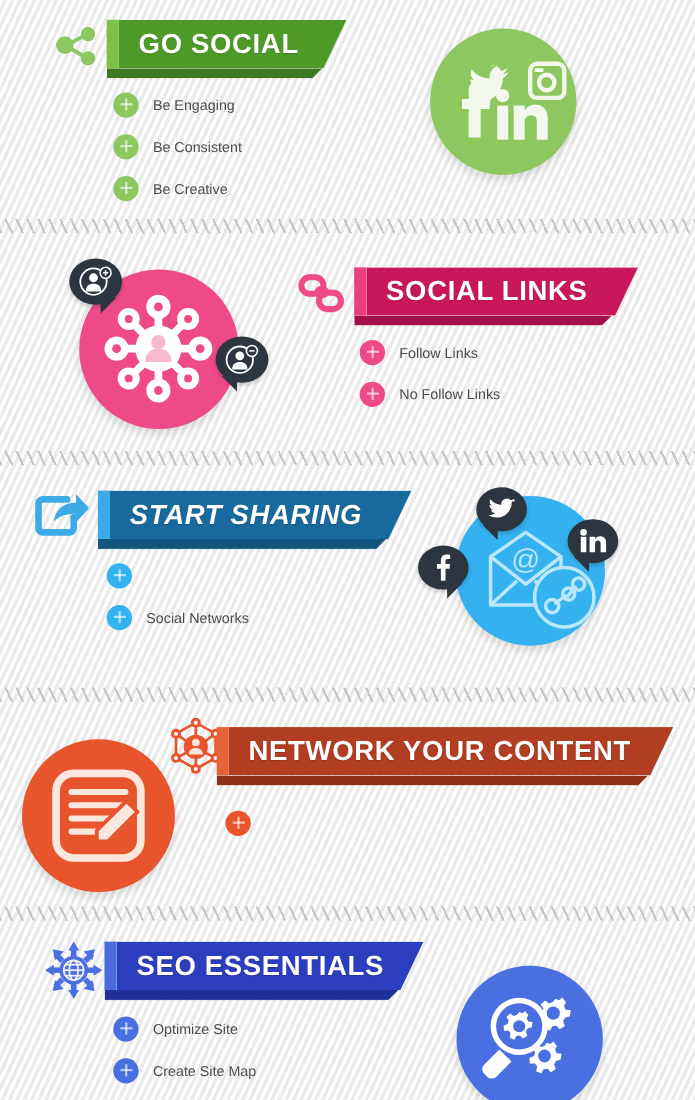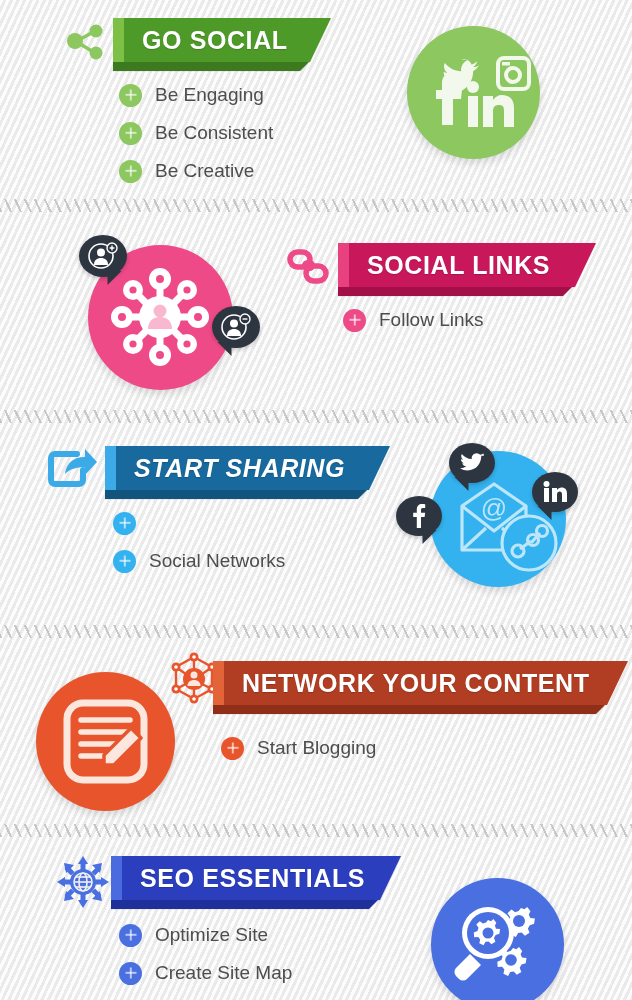--- a/index.html
+++ b/index.html
@@ -20,21 +20,21 @@
       repeating-linear-gradient(115deg,
         rgba(255,255,255,0.85) 0px,
         rgba(255,255,255,0.85) 3px,
         rgba(233,233,233,0.85) 3px,
         rgba(233,233,233,0.85) 6px),
       #f0f0f0;
   }
 
   .section {
     position: absolute;
-    left: 16px;
+    left: 0;
     width: 504px;
     padding-left: 44px;
   }
 
   
   .divider {
     position: absolute;
     left: 0;
     width: 632px;
     height: 13px;
@@ -99,21 +99,21 @@
   .bullet-dot::before,
   .bullet-dot::after {
     content: "";
     position: absolute;
     background: rgba(255,255,255,.62);
     left: 50%; top: 50%;
   }
   .bullet-dot::before { width: 11px; height: 2.4px; transform: translate(-50%,-50%); }
   .bullet-dot::after  { width: 2.4px; height: 11px; transform: translate(-50%,-50%); }
   .bullet-label {
-    font-size: 19px;
+    font-size: 13px;
     color: #4d4d4d;
     white-space: nowrap;
   }
 
   
   .big-circle {
     position: absolute;
     border-radius: 50%;
     box-shadow: 0 4px 9px rgba(0,0,0,.12);
   }
@@ -287,20 +287,24 @@
         <span class="banner-title">SOCIAL LINKS</span>
       </div>
       <div class="banner-fold" style="bottom:-9px;width:234px;background:#a30f48;clip-path:polygon(0 0,100% 0,calc(100% - 9px) 100%,0 100%);"></div>
     </div>
 
     <div class="bullets" style="left:327px;top:88px;text-align:center;">
       <div class="bullet-row">
         <span class="bullet-dot" style="background:#ee4a88;"></span>
         <span class="bullet-label">Follow Links</span>
       </div>
+      <div class="bullet-row">
+        <span class="bullet-dot" style="background:#ee4a88;"></span>
+        <span class="bullet-label">No Follow Links</span>
+      </div>
     </div>
   </div>
 
   <div class="divider" style="top:410px;"></div>
 
   <div class="section" style="top:424px;height:200px;">
 
     <div class="sect-icon" style="left:31px;top:22px;">
       <svg width="50" height="46" viewBox="0 0 50 46">
         <path d="M30 8H8a4 4 0 0 0-4 4v22a4 4 0 0 0 4 4h24a4 4 0 0 0 4-4V24" fill="none" stroke="#3daae8" stroke-width="6" stroke-linecap="round"></path>
@@ -420,21 +424,20 @@
       <div class="banner-strip" style="background:#e4643a;"></div>
       <div class="banner-body" style="background:#b13d22;">
         <span class="banner-title">NETWORK YOUR CONTENT</span>
       </div>
       <div class="banner-fold" style="bottom:-9px;width:392px;background:#8f2f18;clip-path:polygon(0 0,100% 0,calc(100% - 9px) 100%,0 100%);"></div>
     </div>
 
     <div class="bullets" style="left:205px;top:90px;">
       <div class="bullet-row">
         <span class="bullet-dot" style="background:#e8552c;"></span>
-        <span class="bullet-label">Start Blogging</span>
       </div>
     </div>
   </div>
 
   <div class="divider" style="top:824px;"></div>
 
   <div class="section" style="top:838px;height:162px;">
 
     <div class="sect-icon" style="left:40px;top:17px;">
       <svg width="54" height="54" viewBox="0 0 54 54">

